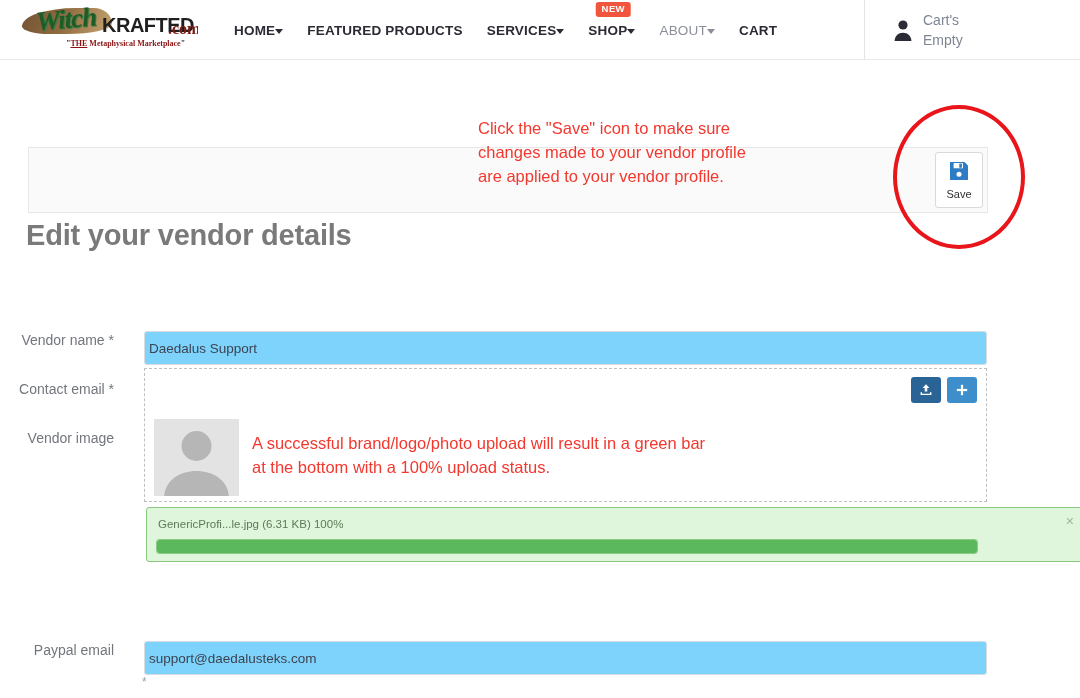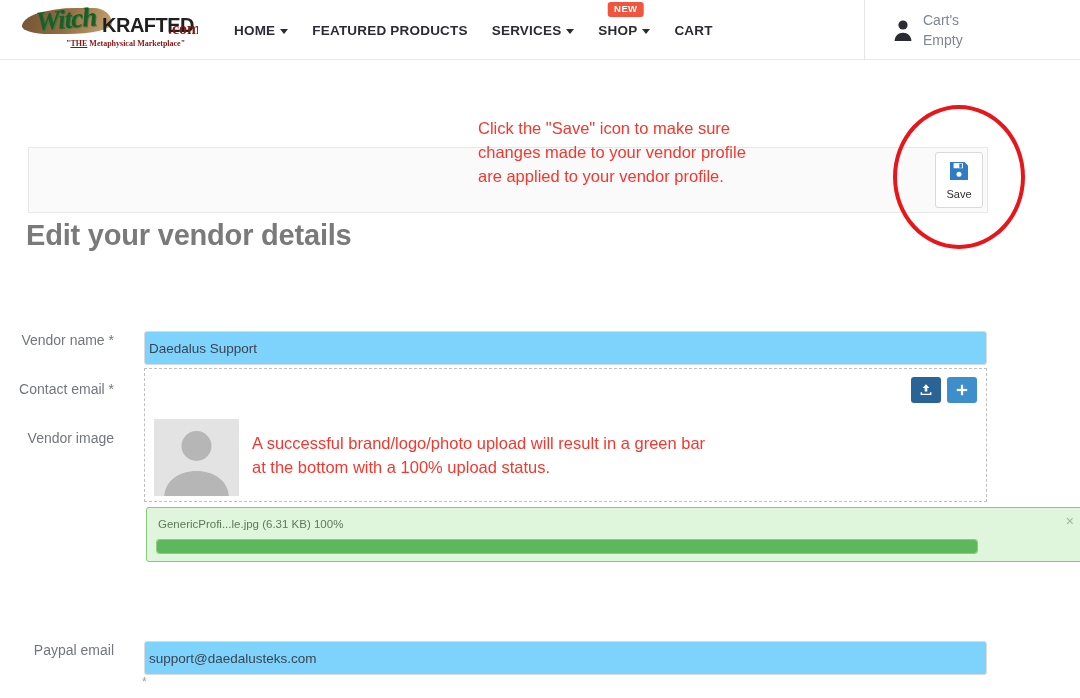--- a/index.html
+++ b/index.html
@@ -71,21 +71,21 @@
   .logo-tag .the { color: #8a1414; text-decoration: underline; margin-top: 44px; }
   .logo-tag .mm { color: #8a1414; }
 
   .main-nav {
     position: absolute; left: 222px; top: 0;
     height: 60px;
     display: flex; align-items: center; gap: 0;
   }
   .nav-item {
     position: relative;
-    display: flex; align-items: center; gap: 5px;
+    display: flex; align-items: center; 
     padding: 0 12px;
     height: 60px;
     font-size: 13.5px;
     font-weight: bold;
     letter-spacing: .2px;
     color: #2b2b35;
     cursor: pointer;
     white-space: nowrap;
   }
   .nav-item.muted { color: #8a8f98; font-weight: normal; }
@@ -295,20 +295,24 @@
     <div class="nav-item">
       <span>FEATURED PRODUCTS</span>
     </div>
     <div class="nav-item">
       <span>SERVICES</span>
       <span class="caret"></span>
     </div>
     <div class="nav-item">
       <span class="new-badge">NEW</span>
       <span>SHOP</span>
+      <span class="caret"></span>
+    </div>
+    <div class="nav-item muted">
+      <span>ABOUT</span>
       <span class="caret"></span>
     </div>
     <div class="nav-item">
       <span>CART</span>
     </div>
   </nav>
 
   <div class="header-divider"></div>
 
   <div class="cart-block">

